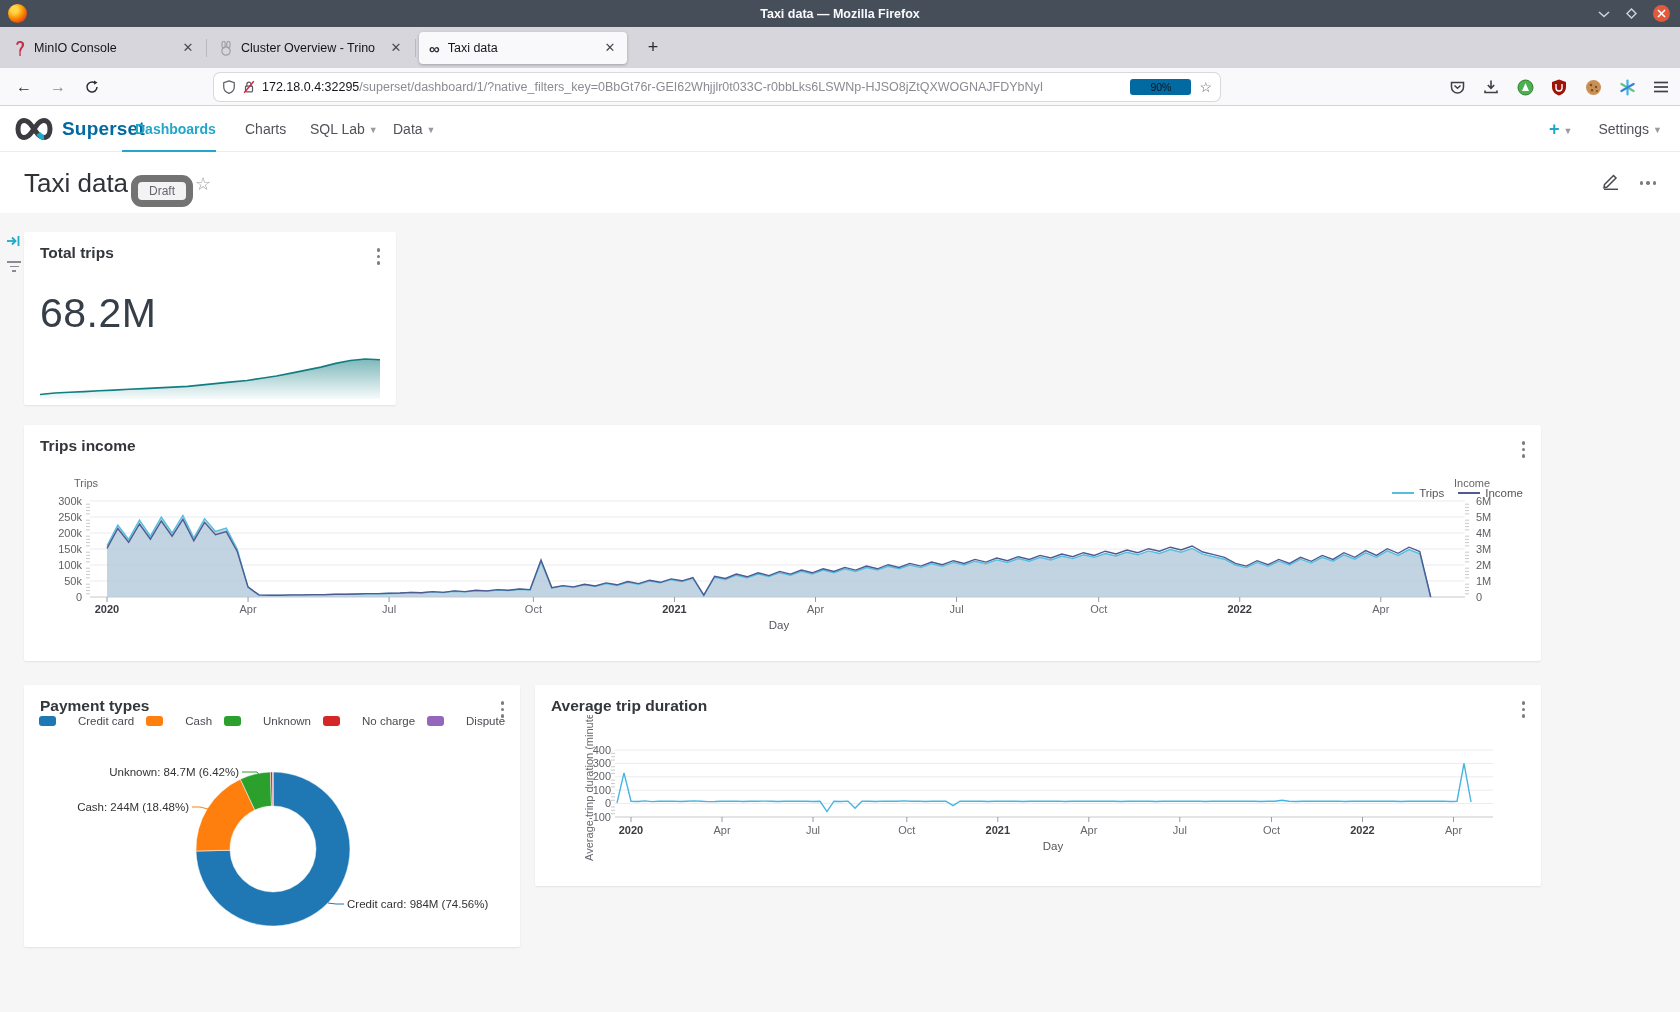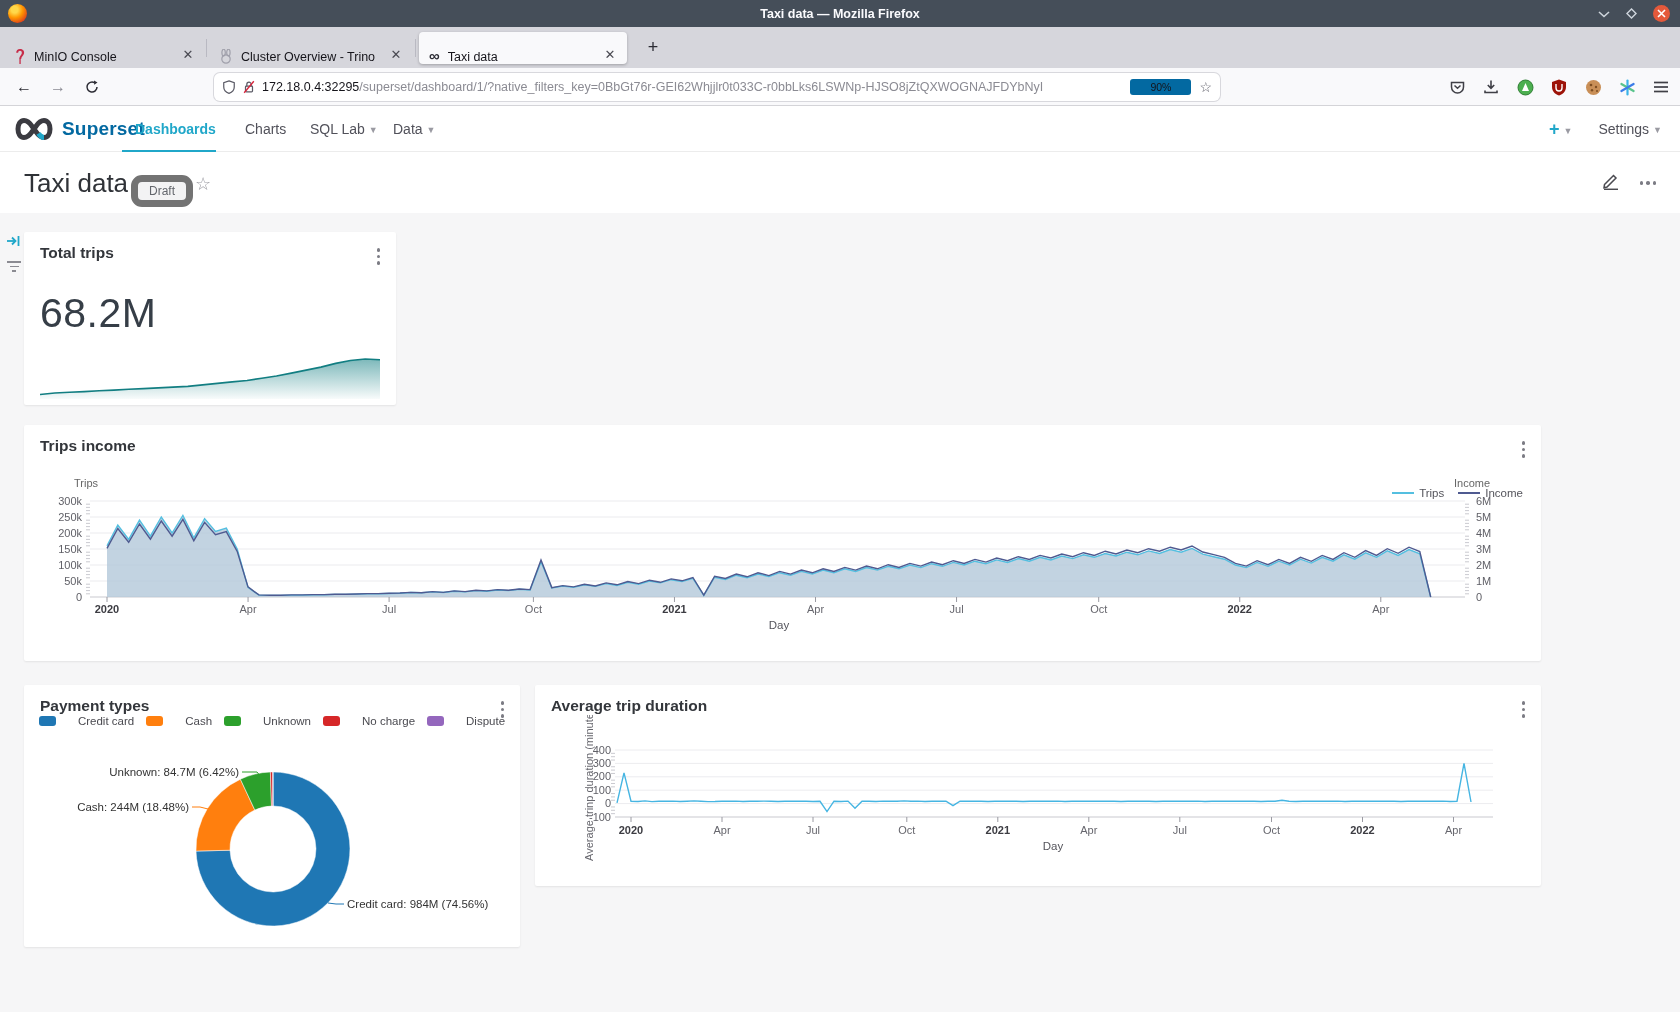--- a/index.html
+++ b/index.html
@@ -11,21 +11,21 @@
   .titlebar { position:absolute; left:0; top:0; width:1680px; height:27px; background:#454e59; display:flex; align-items:center; }
   .ff-logo { position:absolute; left:8px; top:4px; width:19px; height:19px; border-radius:50%;
              background:radial-gradient(circle at 35% 30%, #ffd84a 0 18%, #ff9500 45%, #e14a19 75%, #b5007f 100%); }
   .tb-title { flex:1; text-align:center; color:#fbfbfe; font-size:12.5px;font-weight:bold; }
   .win-controls { position:absolute; right:10px; top:0; height:27px; display:flex; align-items:center; gap:16px; }
   .win-controls svg { display:block; }
   .close-btn { width:17px; height:17px; border-radius:50%; background:#e4593b; display:flex; align-items:center; justify-content:center; }
 
   
   .tabbar { position:absolute; left:0; top:27px; width:1680px; height:41px; background:#d6d6dc; }
-  .tab { position:absolute; top:5px; height:32px; border-radius:4px; display:flex; align-items:flex-end; padding:0 8px 0 10px; font-size:12.5px; color:#15141a; }
+  .tab { position:absolute; top:5px; height:32px; border-radius:4px; display:flex; align-items:center; padding:0 8px 0 10px; font-size:12.5px; color:#15141a; }
   .tab.active { background:#f9f9fb; box-shadow:0 1px 3px rgba(0,0,0,.25); }
   .tab .tlabel { flex:1; margin-left:8px; white-space:nowrap; overflow:hidden; }
   .tab .tclose { margin-left:10px; color:#4a4a52; font-size:13px; width:18px; height:18px; line-height:18px; text-align:center; border-radius:3px; }
   .tab-sep { position:absolute; top:12px; width:1px; height:18px; background:#b9b9c2; }
   .newtab { position:absolute; top:8px; left:640px; width:26px; height:26px; font-size:18px; color:#2b2b33; text-align:center; line-height:25px; border-radius:4px; }
 
   
   .toolbar { position:absolute; left:0; top:68px; width:1680px; height:38px; background:#f9f9fb; border-bottom:1px solid #d4d4d8; }
   .nav-btn { position:absolute; top:5px; width:28px; height:28px; text-align:center; line-height:27px; font-size:16px; color:#2b2b33; border-radius:4px; }
   .urlbar { position:absolute; left:214px; top:5px; width:1006px; height:28px; background:#ffffff; border-radius:6px; box-shadow:0 0 0 1px #d8d8dd; display:flex; align-items:center; padding:0 8px; }

